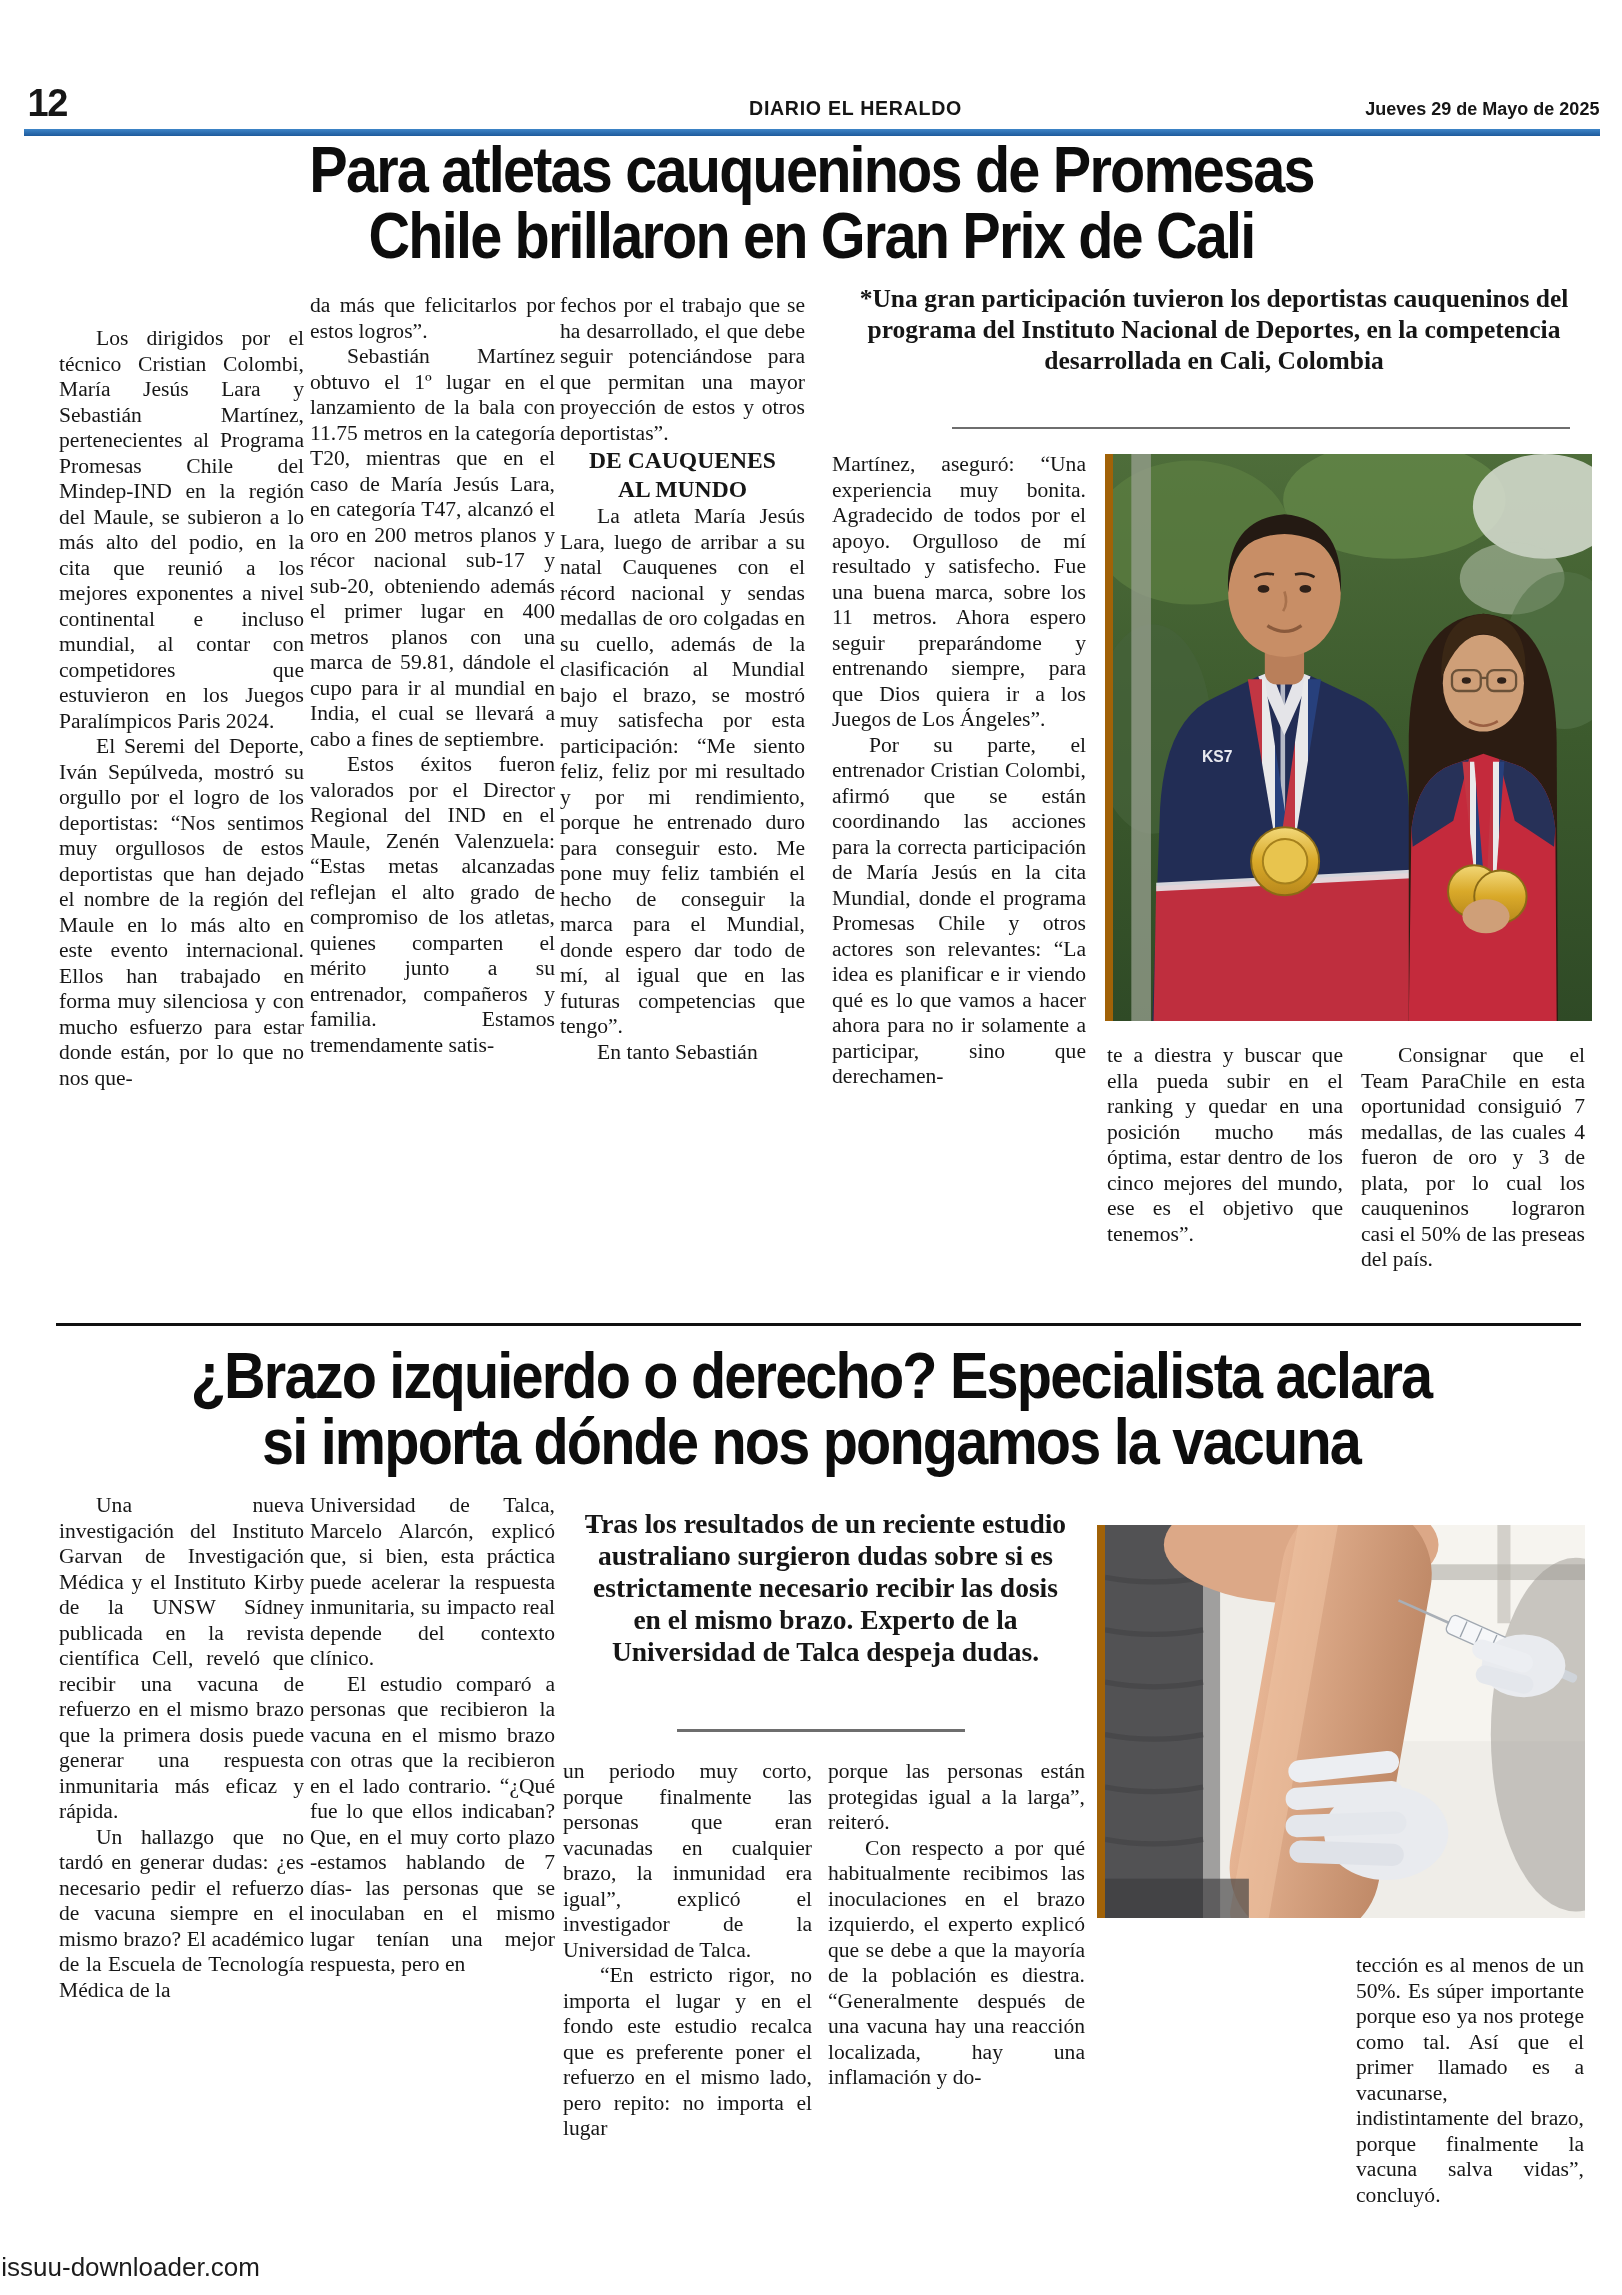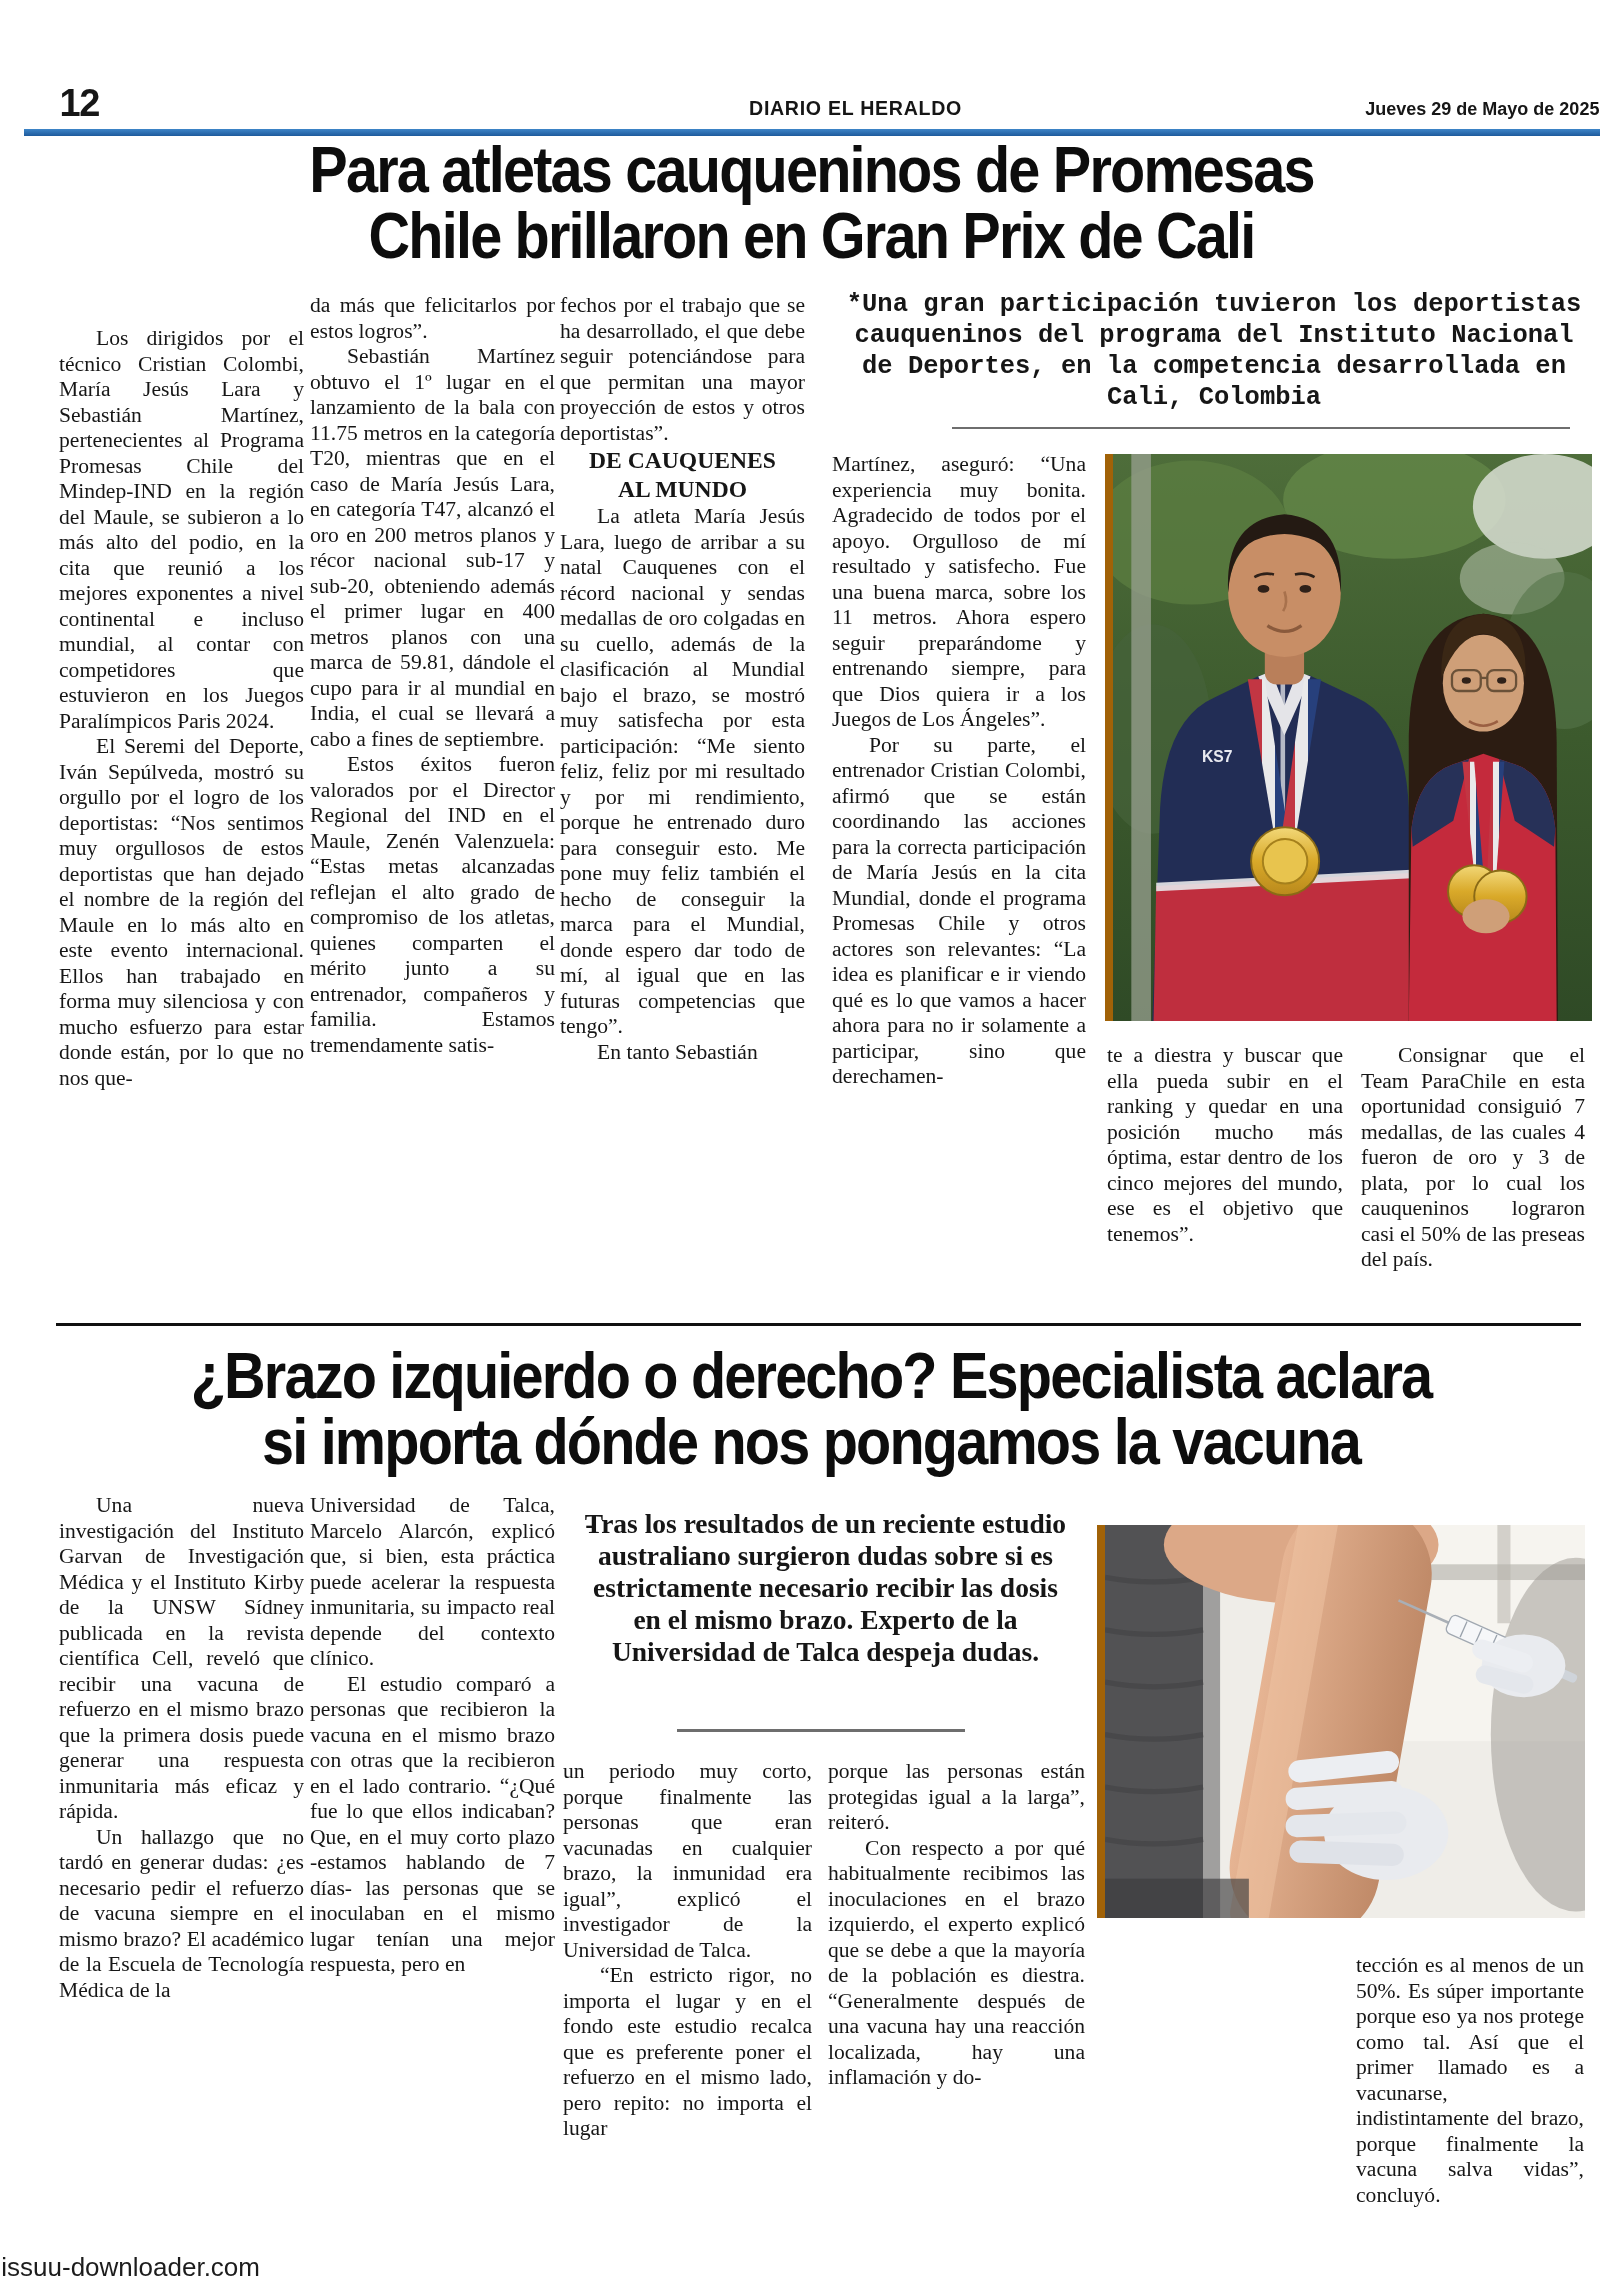--- a/index.html
+++ b/index.html
@@ -12,21 +12,20 @@
     color:#161616;
     overflow:hidden;
   }
   .abs{position:absolute;}
   
   .pagenum{
     font-family:"Liberation Sans", sans-serif;
     font-weight:700;
     font-size:38px;
     letter-spacing:-1.3px;
-    margin-left:32px;
   }
   .masthead{
     left:0; width:100%;
     text-align:center;
     font-family:"Liberation Sans", sans-serif;
     font-weight:700;
     font-size:19.6px;
     letter-spacing:0.7px;
   }
   .dateline{
@@ -90,21 +89,21 @@
   <div class="abs pagenum" style="left:27.5px;top:82px;">12</div>
   <div class="abs masthead" style="top:97px;margin-left:44px;">DIARIO EL HERALDO</div>
   <div class="abs dateline" style="right:23.6px;top:99px;">Jueves 29 de Mayo de 2025</div>
   <div class="abs header-rule" style="background: linear-gradient(rgb(61, 133, 200), rgb(30, 90, 156));"></div>
 
   <div class="abs headline" style="left:98px;top:137px;width:1427px;">
     <span class="hl">Para atletas cauqueninos de Promesas</span>
     <span class="hl">Chile brillaron en Gran Prix de Cali</span>
   </div>
 
-  <div class="abs deck deck1" style="left:841px;top:289px;width:746px;font-family:Liberation Mono, monospace;">*Una gran participación tuvieron los deportistas cauqueninos del programa del Instituto Nacional de Deportes, en la competencia desarrollada en Cali, Colombia</div>
+  <div class="abs deck deck1" style="left:841px;top:283px;width:746px;">*Una gran participación tuvieron los deportistas cauqueninos del programa del Instituto Nacional de Deportes, en la competencia desarrollada en Cali, Colombia</div>
   <div class="abs thin-rule" style="left:952px;top:427px;width:618px;height:2px;"></div>
 
   <div class="abs col" style="left:59px;top:293px;width:245px;margin-top:33px;">
     <p class="ind">Los dirigidos por el técnico Cristian Colombi, María Jesús Lara y Sebastián Martínez, pertenecientes al Programa Promesas Chile del Mindep-IND en la región del Maule, se subieron a lo más alto del podio, en la cita que reunió a los mejores exponentes a nivel continental e incluso mundial, al contar con competidores que estuvieron en los Juegos Paralímpicos Paris 2024.</p>
     <p class="ind">El Seremi del Deporte, Iván Sepúlveda, mostró su orgullo por el logro de los deportistas: “Nos sentimos muy orgullosos de estos deportistas que han dejado el nombre de la región del Maule en lo más alto en este evento internacional. Ellos han trabajado en forma muy silenciosa y con mucho esfuerzo para estar donde están, por lo que no nos que-</p>
   </div>
 
   <div class="abs col" style="left:310px;top:293px;width:245px;">
     <p>da más que felicitarlos por estos logros”.</p>
     <p class="ind">Sebastián Martínez obtuvo el 1º lugar en el lanzamiento de la bala con 11.75 metros en la categoría T20, mientras que en el caso de María Jesús Lara, en categoría T47, alcanzó el oro en 200 metros planos y récor nacional sub-17 y sub-20, obteniendo además el primer lugar en 400 metros planos con una marca de 59.81, dándole el cupo para ir al mundial en India, el cual se llevará a cabo a fines de septiembre.</p>

